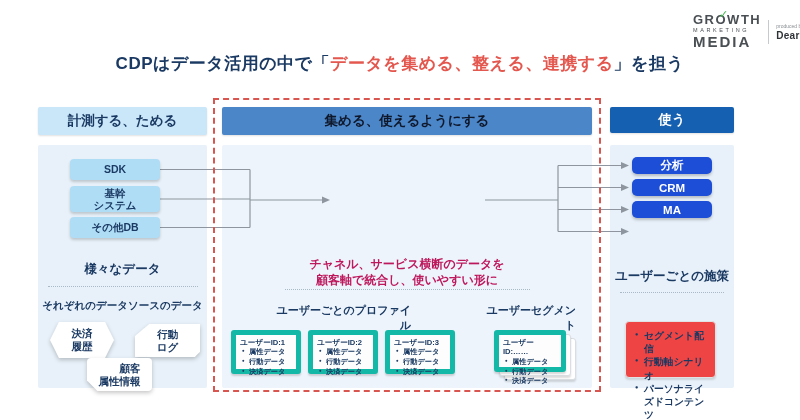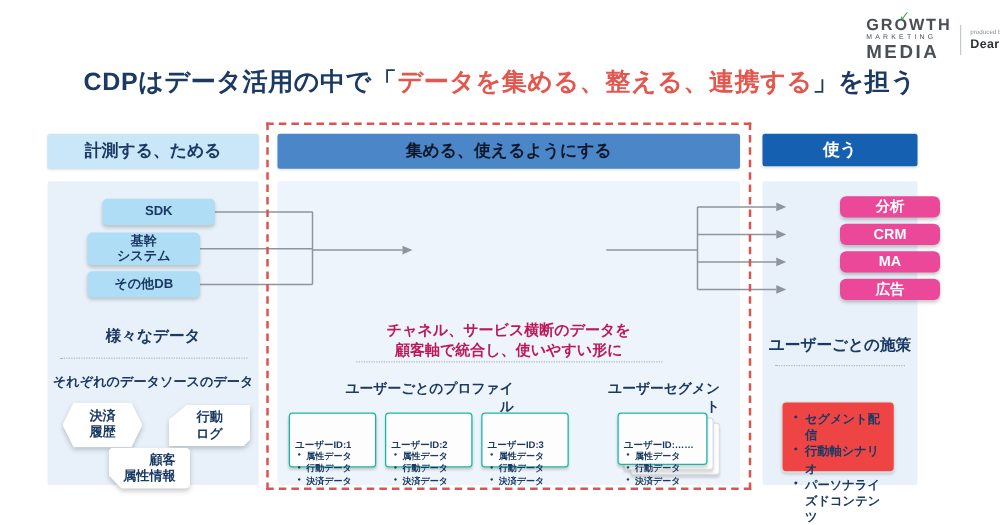--- a/index.html
+++ b/index.html
@@ -13,21 +13,21 @@
   .brand-top { font-size:13px; font-weight:bold; letter-spacing:1.5px; line-height:1.05; position:relative; }
   .brand-top .check { position:absolute; left:26px; top:-4px; color:#3db54a; font-size:11px; font-weight:bold; }
   .brand-mid { font-size:5.5px; letter-spacing:2.6px; line-height:1.3; }
   .brand-bottom { font-size:15px; font-weight:bold; letter-spacing:2px; line-height:1.1; }
   .logo-divider { width:1px; height:24px; background:#c7cacc; }
   .producer { text-align:left; }
   .produced-by { font-size:5px; color:#8a8f93; line-height:1.4; }
   .producer-name { font-size:10px; font-weight:bold; color:#2e3236; letter-spacing:.3px; }
 
   
-  .title { position:absolute; left:0; right:0; top:52px; text-align:center; font-size:20px; font-weight:bold; color:#1b3a63; letter-spacing:.5px; }
+  .title { position:absolute; left:0; right:0; top:52px; text-align:center; font-size:17px; font-weight:bold; color:#1b3a63; letter-spacing:.5px; }
   .title .hl { color:#e4574e; }
 
   
   .col-header { position:absolute; height:28px; display:flex; align-items:center; justify-content:center; font-size:13.5px; font-weight:bold; border-radius:2px; box-shadow:0 1px 2px rgba(0,0,0,.12); z-index:3; }
   .panel { position:absolute; top:145px; height:243px; border-radius:2px; z-index:1; }
   .divider { position:absolute; border-top:1px dotted #a9bac6; z-index:3; }
   .subtitle { position:absolute; text-align:center; font-size:12.5px; font-weight:bold; color:#1b3a63; z-index:3; }
   .caption { position:absolute; text-align:center; font-size:10.5px; font-weight:bold; color:#1b3a63; z-index:3; }
 
   
@@ -41,31 +41,31 @@
   .shape-cust { clip-path:polygon(0% 0%,100% 0%,100% 100%,16% 100%,0% 68%); border-radius:4px; }
 
   
   .red-frame { position:absolute; left:213px; top:98px; width:388px; height:294px; border:2px dashed #d95550; z-index:4; pointer-events:none; }
   .mid-header { left:222px; top:107px; width:370px; background:#4a86c8; color:#0f172a; }
   .mid-panel { left:222px; width:370px; background:#edf4fb; }
   .cylinder { position:absolute; left:329px; top:156px; width:156px; height:92px; z-index:3; }
   .cylinder .cdp-label { position:absolute; left:0; right:0; top:36px; text-align:center; color:#fff; font-size:25px; font-weight:bold; letter-spacing:1px; }
   .mid-desc { position:absolute; left:222px; top:256px; width:370px; text-align:center; font-size:12px; font-weight:bold; color:#be185d; line-height:1.35; white-space:pre-line; z-index:3; }
   .group-label { position:absolute; top:303px; text-align:right; font-size:11px; font-weight:bold; color:#1b3a63; z-index:3; }
-  .id-card { position:absolute; width:70px; height:44px; background:#fdfdfd; border:1px solid #14b8a6; border-radius:3px; box-shadow:0 2px 2px rgba(0,0,0,.16); padding:20px 4px; z-index:3; }
+  .id-card { position:absolute; width:70px; height:44px; background:#fdfdfd; border:5px solid #14b8a6; border-radius:3px; box-shadow:0 2px 2px rgba(0,0,0,.16); padding:3px 4px; z-index:3; }
   .id-card .card-title { font-size:7.6px; font-weight:bold; color:#1b3a63; line-height:1.25; }
   .id-card ul { list-style:none; }
   .id-card li { position:relative; font-size:7.2px; font-weight:bold; color:#1b3a63; line-height:1.35; padding-left:9px; }
   .id-card li::before { content:"●"; position:absolute; left:2px; top:1px; font-size:4.5px; color:#1b3a63; }
   .stack-layer { position:absolute; width:72px; height:42px; background:#fff; border:1px solid #d9dee3; border-radius:3px; box-shadow:0 2px 2px rgba(0,0,0,.14); z-index:2; }
 
   
   .right-header { left:610px; top:107px; width:124px; height:26px; background:#1560b0; color:#fff; }
   .right-panel { left:610px; width:124px; background:#e8f1f9; }
-  .dest-box { position:absolute; left:632px; width:80px; height:17px; background:#ec4899; color:#fff; font-size:11.5px; font-weight:bold; display:flex; align-items:center; justify-content:center; border-radius:5px; box-shadow:0 2px 3px rgba(0,0,0,.22); z-index:3;margin-left:40px; }
+  .dest-box { position:absolute; left:632px; width:80px; height:17px; background:#1d4ed8; color:#fff; font-size:11.5px; font-weight:bold; display:flex; align-items:center; justify-content:center; border-radius:5px; box-shadow:0 2px 3px rgba(0,0,0,.22); z-index:3; }
   .measures-card { position:absolute; left:625px; top:321px; width:91px; height:57px; background:#ef4444; border:1px solid #e0e2e4; border-radius:4px; box-shadow:0 2px 2px rgba(0,0,0,.12); padding:7px 6px 6px 6px; z-index:3; }
   .measures-card ul { list-style:none; }
   .measures-card li { position:relative; font-size:9.8px; font-weight:bold; color:#1b3a63; line-height:1.35; padding-left:12px; }
   .measures-card li::before { content:"●"; position:absolute; left:3px; top:2px; font-size:5.5px; color:#1b3a63; }
 
   
   .connectors { position:absolute; left:0; top:0; width:800px; height:420px; z-index:2; pointer-events:none; }
 </style>
 </head>
 <body>
@@ -85,21 +85,21 @@
     </div>
   </div>
 
   <div class="title">
     <span>CDPはデータ活用の中で「</span><span class="hl">データを集める、整える、連携する</span><span>」を担う</span>
   </div>
 
   <div class="col-header left-header">計測する、ためる</div>
   <div class="panel left-panel"></div>
 
-  <div class="src-box" style="top:159px;height:21px;margin-left:12px;">SDK</div>
+  <div class="src-box" style="top:159px;height:21px;">SDK</div>
   <div class="src-box" style="top:186px;height:26px;">基幹
 システム</div>
   <div class="src-box" style="top:217px;height:21px;">その他DB</div>
 
   <div class="subtitle" style="left:38px;top:261px;width:169px;">様々なデータ</div>
   <div class="divider" style="left:48px;top:286px;width:150px;"></div>
   <div class="caption" style="left:38px;top:299px;width:169px;">それぞれのデータソースのデータ</div>
 
   <div class="shape-wrap" style="left:50px;top:322px;width:64px;height:36px;">
     <div class="shape shape-hex">決済
@@ -161,21 +161,20 @@
       <li>決済データ</li>
     </ul>
   </div>
 
   <div class="col-header right-header">使う</div>
   <div class="panel right-panel"></div>
 
   <div class="dest-box" style="top:157px;">分析</div>
   <div class="dest-box" style="top:179px;">CRM</div>
   <div class="dest-box" style="top:201px;">MA</div>
-  <div class="dest-box" style="top:223px;">広告</div>
 
   <div class="subtitle" style="left:610px;top:268px;width:124px;">ユーザーごとの施策</div>
   <div class="divider" style="left:620px;top:292px;width:104px;"></div>
 
   <div class="measures-card">
     <ul>
       <li>セグメント配信</li>
       <li>行動軸シナリオ</li>
       <li>パーソナライズドコンテンツ</li>
     </ul>

